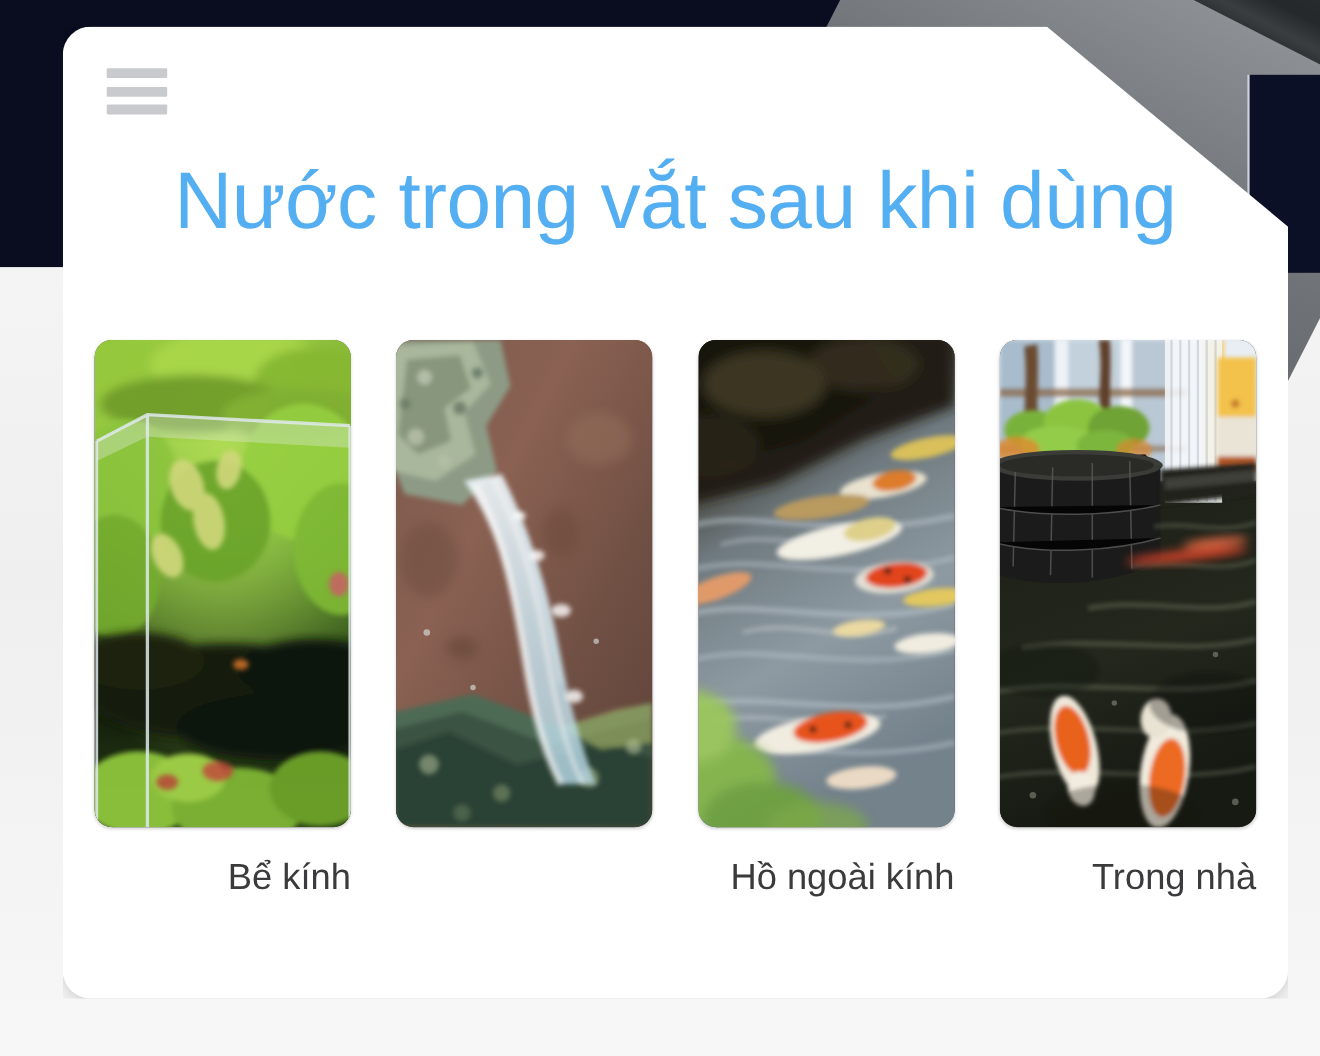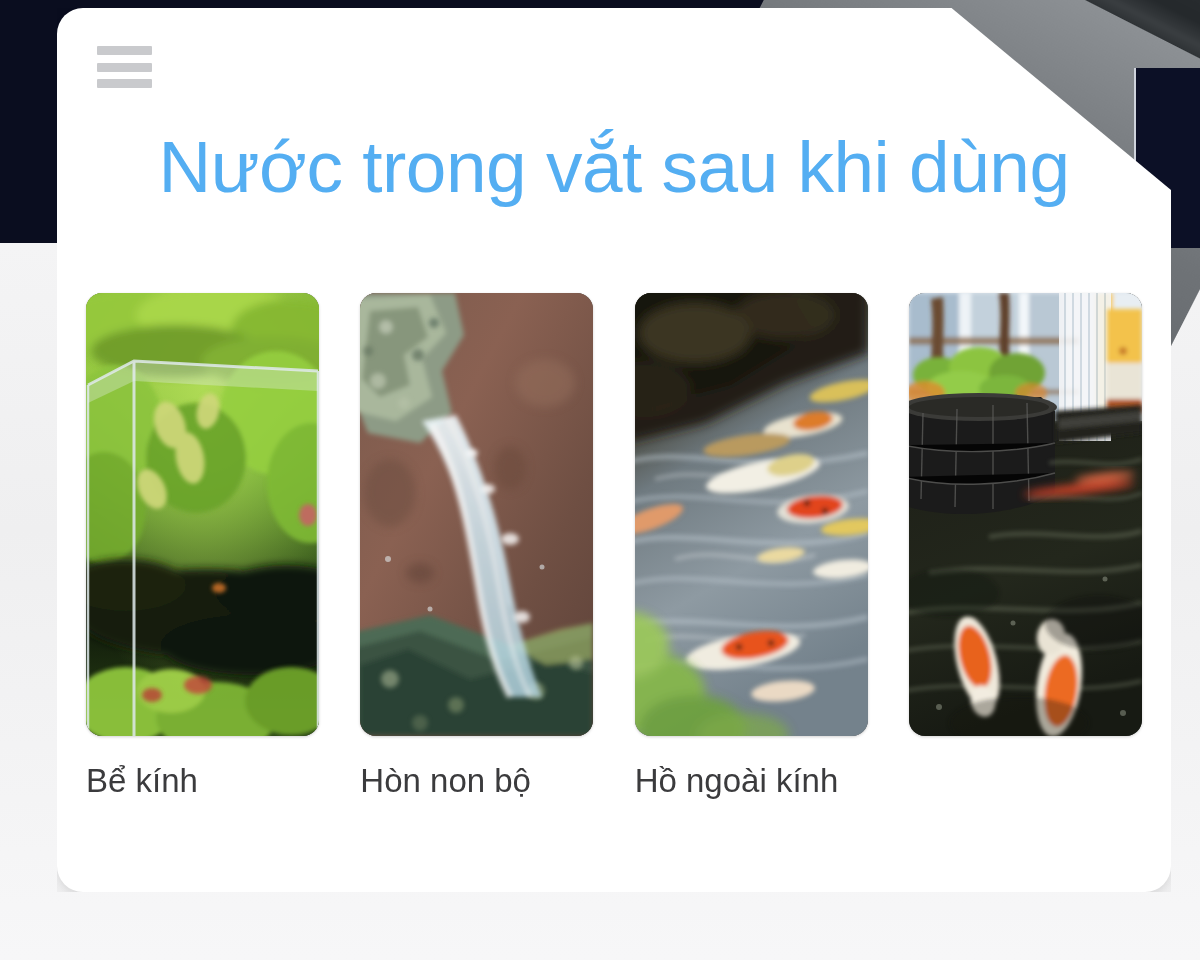--- a/index.html
+++ b/index.html
@@ -41,21 +41,21 @@
     position:absolute;left:1136px;top:68px;width:64px;height:180px;
     background:#0c1026;
   }
   .navy-right-edge{
     position:absolute;left:1134px;top:68px;width:3px;height:180px;
     background:#cfd3dc;
   }
 
   
   .card{
-    position:absolute;left:57px;top:8px;width:1114px;height:884px;
+    position:absolute;left:57px;top:24px;width:1114px;height:884px;
     background:#ffffff;
     border-radius:26px;
     box-shadow:0 10px 26px rgba(0,0,0,0.10), 0 2px 6px rgba(0,0,0,0.05);
     
     clip-path:polygon(0% 0%, 80.3% 0%, 100% 20.6%, 100% 100%, 0% 100%);
     overflow:hidden;
   }
   .card-inner{position:absolute;inset:0;}
 
   
@@ -85,21 +85,21 @@
     display:flex;justify-content:space-between;align-items:flex-start;
   }
   .tile{width:233px;}
   .thumb{
     width:233px;height:443px;border-radius:16px;overflow:hidden;
     position:relative;background:#555;
     box-shadow:0 1px 3px rgba(0,0,0,0.18);
   }
   .thumb svg{display:block;width:100%;height:100%;}
   .caption{
-    margin-top:26px;text-align:left;
+    margin-top:26px;text-align:right;
     font-size:33px;color:#3b3b3d;font-weight:400;white-space:nowrap;
   }
 </style>
 </head>
 <body>
 
 <div id="stage">
 
   <div class="bg-navy-top"></div>
   <div class="bg-light-bottom"></div>
@@ -277,21 +277,20 @@
                 <ellipse cx="162" cy="324" rx="8" ry="6"></ellipse>
                 <ellipse cx="112" cy="160" rx="6" ry="4"></ellipse>
               </g>
               <g fill="#e8f4f8" opacity="0.55">
                 <circle cx="28" cy="266" r="3"></circle>
                 <circle cx="182" cy="274" r="2.5"></circle>
                 <circle cx="70" cy="316" r="2.5"></circle>
               </g>
             </svg>
           </div>
-          <div class="caption">Hòn non bộ</div>
         </div>
 
         <div class="tile">
           <div class="thumb">
             <svg viewBox="0 0 233 443" preserveAspectRatio="none" aria-hidden="true">
               <defs>
                 <linearGradient id="pd-bg" x1="0" y1="0" x2="0.3" y2="1">
                   <stop offset="0%" stop-color="#2b2a20"></stop>
                   <stop offset="22%" stop-color="#3a3626"></stop>
                   <stop offset="42%" stop-color="#6f7a80"></stop>
@@ -491,18 +490,19 @@
                 <ellipse cx="110" cy="430" rx="70" ry="26" fill="#12150d"></ellipse>
               </g>
               <g fill="#cfd6c2" opacity="0.35">
                 <circle cx="30" cy="414" r="3"></circle>
                 <circle cx="196" cy="286" r="2.5"></circle>
                 <circle cx="104" cy="330" r="2.5"></circle>
                 <circle cx="214" cy="420" r="3"></circle>
               </g>
             </svg>
           </div>
+          <div class="caption">Trong nhà</div>
         </div>
 
       </div>
     </div>
   </div>
 </div>
 
 </body></html>

